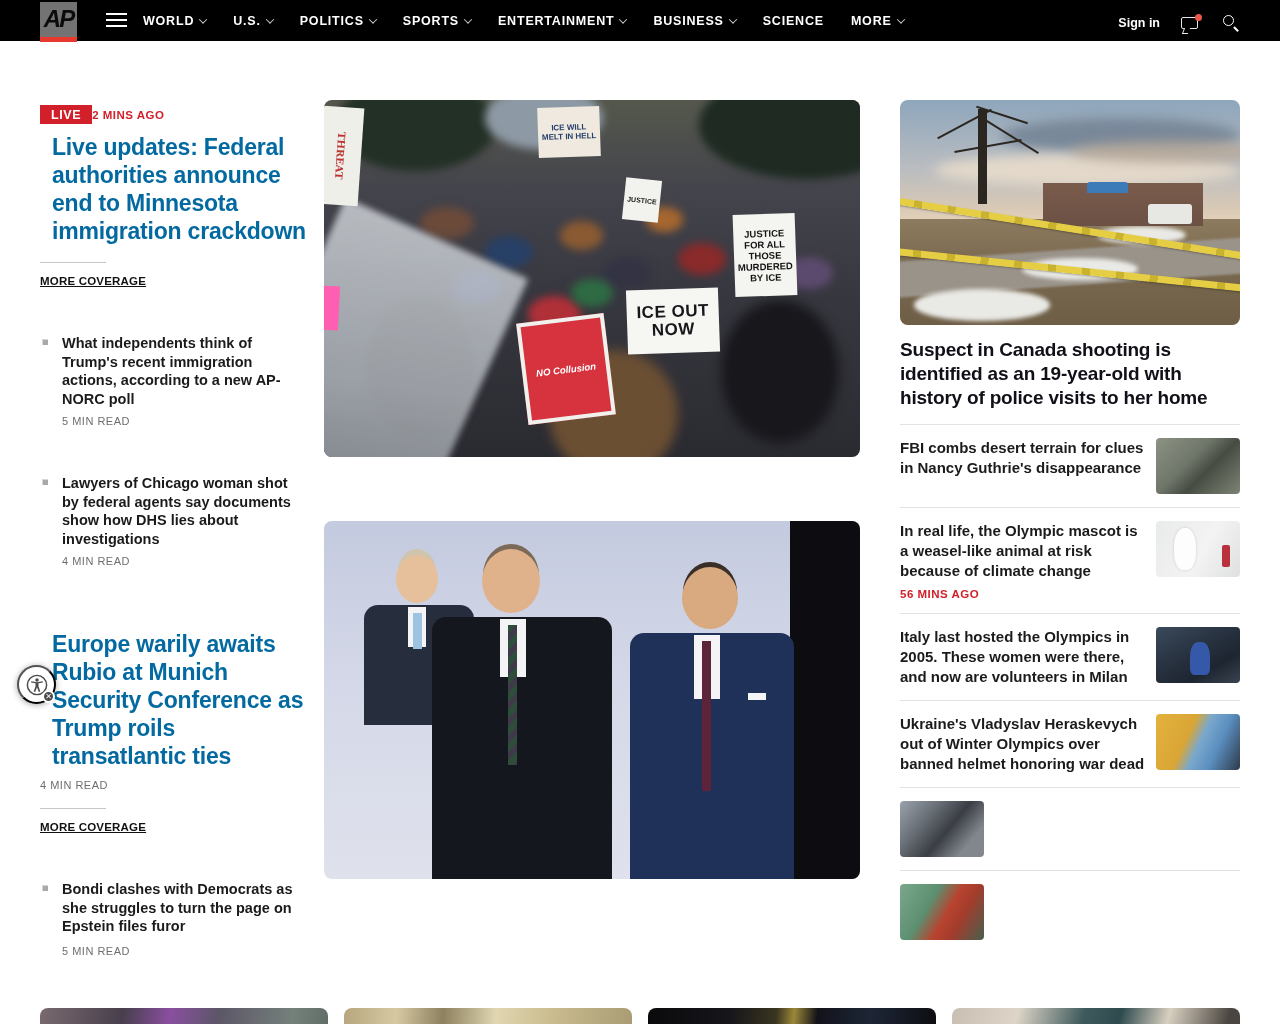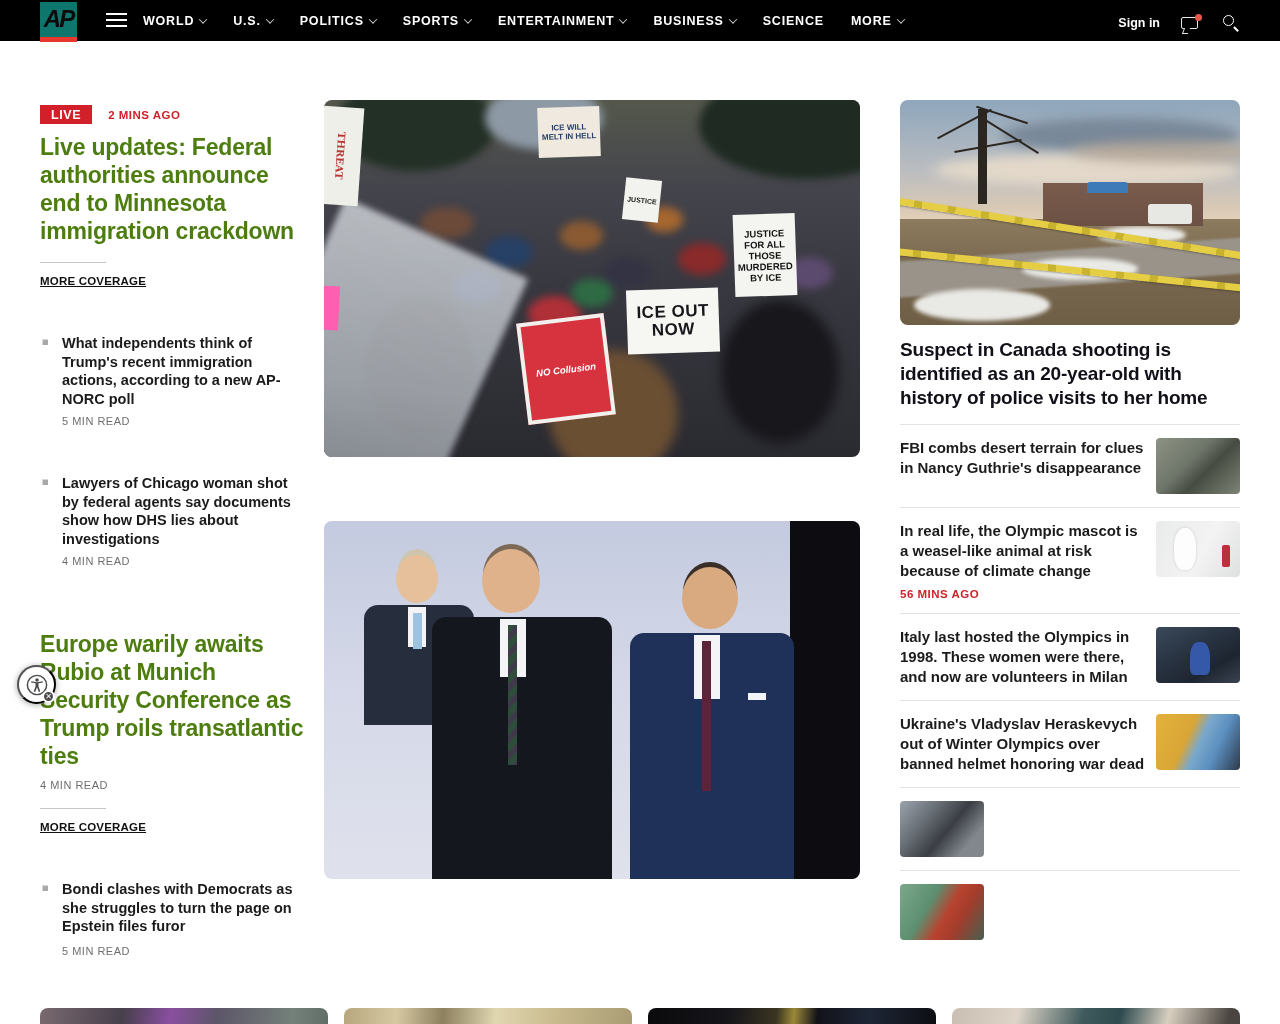--- a/index.html
+++ b/index.html
@@ -3,21 +3,21 @@
 <meta charset="utf-8">
 <style>
   * { margin:0; padding:0; box-sizing:border-box; }
   html,body { background:#fff; }
   .page {
     position:relative; width:1280px; height:1024px; overflow:hidden;
     background:#fff; font-family:"Liberation Sans", sans-serif; margin:0 auto;
   }
   
   .topnav { position:absolute; top:0; left:0; width:1280px; height:41px; background:#000; z-index:20; }
-  .logo-box { position:absolute; left:40px; top:2px; width:37px; height:40px; background:#0f766e; z-index:22; }
+  .logo-box { position:absolute; left:40px; top:2px; width:37px; height:40px; background:#737373; z-index:22; }
   .logo-letters { display:block; text-align:center; font-weight:900; font-size:24px; letter-spacing:-2px; color:#0b0b0b; line-height:34px; font-style:italic; }
   .logo-redbar { position:absolute; left:0; bottom:0; width:100%; height:5px; background:#e8392f; }
   .hamburger { position:absolute; left:106px; top:13px; width:21px; height:15px; background:none; border:none; cursor:pointer; }
   .hamburger span { display:block; width:21px; height:2px; background:#fff; margin-bottom:4px; }
   .nav-items { position:absolute; left:143px; top:0; height:41px; display:flex; align-items:center; gap:27px;text-decoration:underline; }
   .nav-link { display:flex; align-items:center; gap:6px; color:#fff; text-decoration:none;
     font-size:12.5px; font-weight:700; letter-spacing:.8px; cursor:pointer; }
   .chev { width:6px; height:6px; border-right:1.6px solid #c9c9c9; border-bottom:1.6px solid #c9c9c9;
     transform:rotate(45deg) translate(-1px,-1px); display:inline-block; }
   .nav-right { position:absolute; right:40px; top:0; height:45px; display:flex; align-items:center; gap:20px; }
@@ -27,24 +27,24 @@
   .fb-tail { position:absolute; left:3px; top:14px; width:6px; height:6px; border-left:1.6px solid #e6e6e6; border-bottom:1.6px solid #e6e6e6; transform:skewX(-20deg); background:#000; }
   .fb-dot { position:absolute; right:0; top:0; width:7px; height:7px; border-radius:50%; background:#e8584a; }
   .search-icon { position:relative; width:18px; height:18px; cursor:pointer; }
   .search-circle { position:absolute; left:1px; top:1px; width:11px; height:11px; border:1.8px solid #fff; border-radius:50%; }
   .search-handle { position:absolute; left:12px; top:12px; width:6px; height:1.8px; background:#fff; transform:rotate(45deg); transform-origin:left center; }
   
   .col-left   { position:absolute; left:40px;  top:100px; width:268px; }
   .col-center { position:absolute; left:324px; top:100px; width:536px; }
   .col-right  { position:absolute; left:900px; top:100px; width:340px; }
   
-  .badge-row { display:flex; align-items:center; gap:16px; margin-top:5px; margin-bottom:9px; }
+  .badge-row { display:flex; align-items:center; gap:0; margin-top:5px; margin-bottom:9px; }
   .live-badge { background:#d2202a; color:#fff; font-weight:800; font-size:12.5px; letter-spacing:.6px; padding:3px 11px 2px; }
   .ts-red { color:#d2202a; font-size:11.5px; font-weight:700; letter-spacing:.5px; }
-  .headline-lg { font-size:23px; line-height:28px; font-weight:800; color:#4d7c0f; letter-spacing:-.2px; cursor:pointer; }
+  .headline-lg { font-size:23px; line-height:28px; font-weight:800; color:#0369a1; letter-spacing:-.2px; cursor:pointer;margin-left:12px; }
   .divider-short { width:66px; height:1px; background:#c6c6c6; margin:17px 0 12px; }
   .more-coverage { font-size:11.5px; font-weight:800; color:#111; letter-spacing:.2px; margin-bottom:13px;text-decoration:underline; }
   .rel-item { position:relative; padding-left:22px; margin-bottom:15px; cursor:pointer;margin-top:47px; }
   .sq-bullet { position:absolute; left:2px; top:5px; width:6px; height:6px; background:#a9a9a9; box-shadow:inset 1px 1px 0 #d8d8d8; }
   .rel-title { font-size:14.5px; line-height:18.5px; font-weight:700; color:#1b1b1b; }
   .read-time { margin-top:7px; font-size:11px; color:#6e6e6e; letter-spacing:.5px; }
   .story2 { margin-top:63px; }
   .story2 .read-time { margin-top:9px; }
   
   .photo { position:relative; overflow:hidden; border-radius:8px; cursor:pointer; }
@@ -277,42 +277,42 @@
       <div class="van"></div>
       <div class="tree-trunk"></div>
       <div class="branch" style="left:10%;top:10%;width:18%;transform:rotate(-28deg);"></div>
       <div class="branch" style="left:22%;top:6%;width:16%;transform:rotate(18deg);"></div>
       <div class="branch" style="left:16%;top:20%;width:20%;transform:rotate(-10deg);"></div>
       <div class="branch" style="left:24%;top:16%;width:18%;transform:rotate(32deg);"></div>
       <div class="tape" style="left:-4%;top:56%;width:112%;transform:rotate(9deg);"></div>
       <div class="tape" style="left:-4%;top:74%;width:112%;transform:rotate(6deg);"></div>
     </figure>
 
-    <h2 class="right-headline">Suspect in Canada shooting is identified as an 20-year-old with history of police visits to her home</h2>
+    <h2 class="right-headline">Suspect in Canada shooting is identified as an 19-year-old with history of police visits to her home</h2>
 
     <div class="right-list">
 
       <div class="r-row">
         <div class="r-text">
           <div class="r-title">FBI combs desert terrain for clues in Nancy Guthrie's disappearance</div>
         </div>
         <div class="thumb th-fbi"></div>
       </div>
 
       <div class="r-row">
         <div class="r-text">
           <div class="r-title">In real life, the Olympic mascot is a weasel-like animal at risk because of climate change</div>
           <div class="ts-red r-ts">56 MINS AGO</div>
         </div>
         <div class="thumb th-mascot"></div>
       </div>
 
       <div class="r-row">
         <div class="r-text">
-          <div class="r-title">Italy last hosted the Olympics in 1998. These women were there, and now are volunteers in Milan</div>
+          <div class="r-title">Italy last hosted the Olympics in 2005. These women were there, and now are volunteers in Milan</div>
         </div>
         <div class="thumb th-italy"></div>
       </div>
 
       <div class="r-row">
         <div class="r-text">
           <div class="r-title">Ukraine's Vladyslav Heraskevych out of Winter Olympics over banned helmet honoring war dead</div>
         </div>
         <div class="thumb th-ukraine"></div>
       </div>

